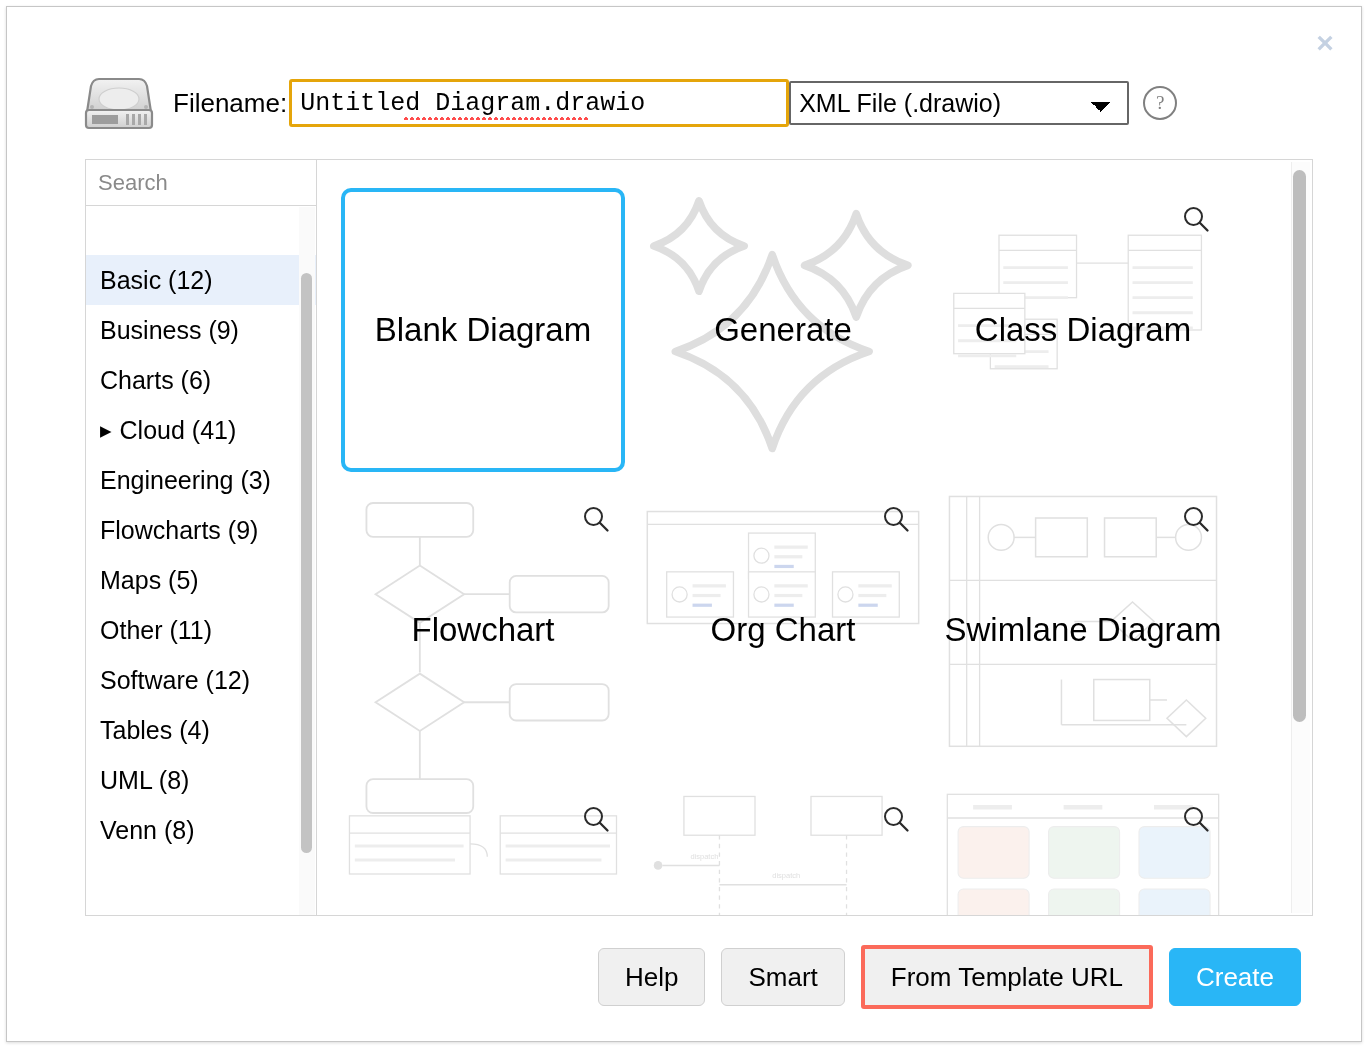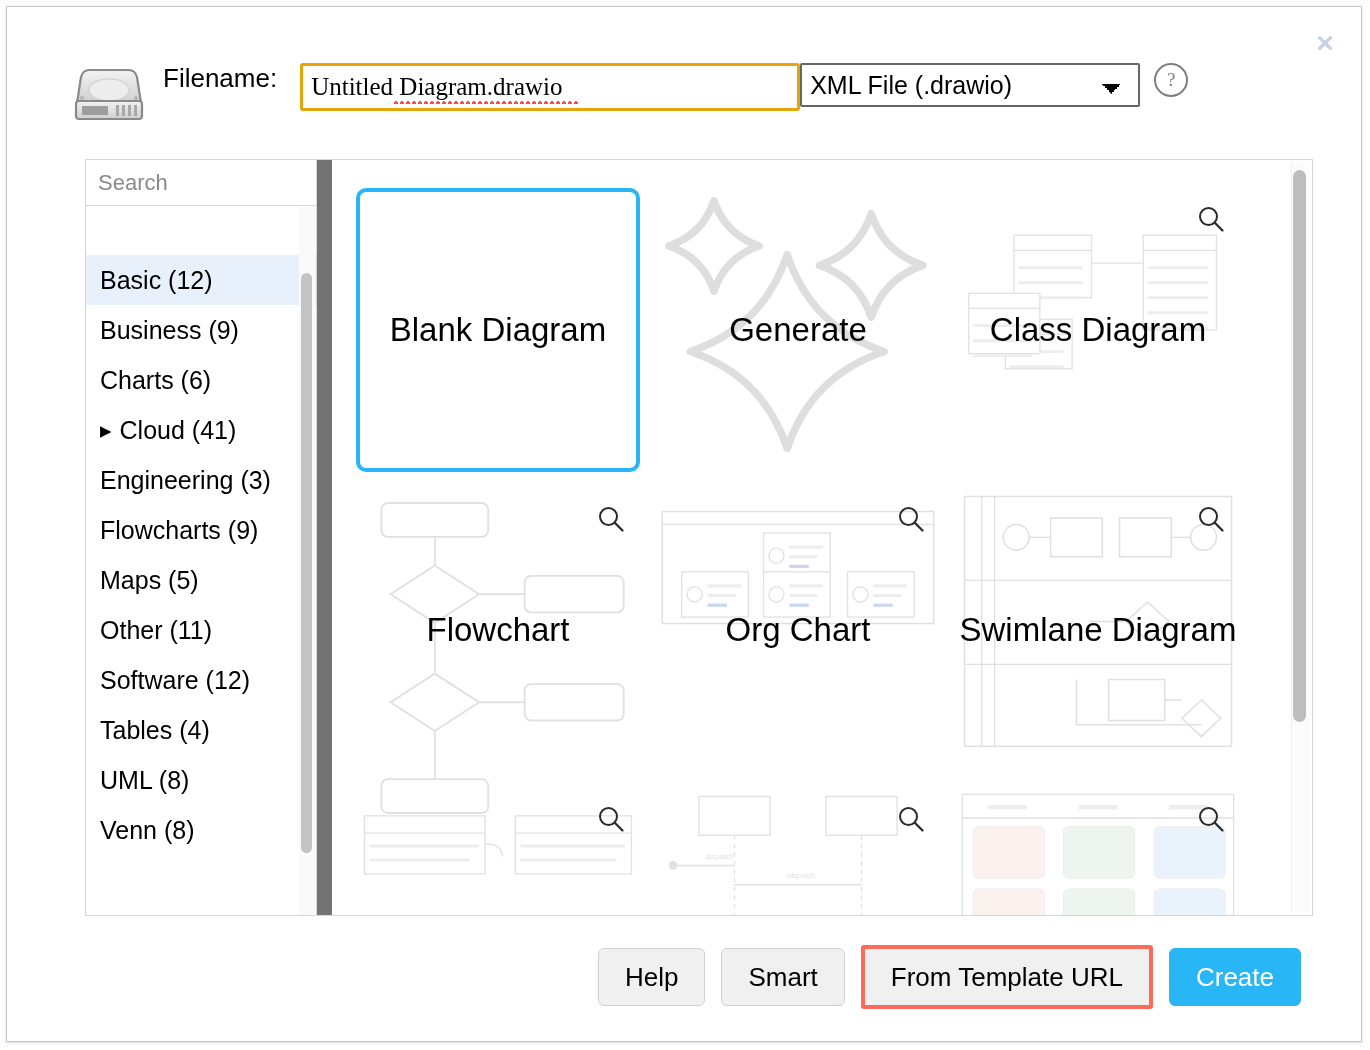--- a/index.html
+++ b/index.html
@@ -40,47 +40,47 @@
     color: #c4d1e2;
     font-size: 30px;
     font-weight: bold;
     cursor: pointer;
     user-select: none;
   }
 
   
   #header {
     position: absolute;
-    left: 0;
+    left: 10px;
     top: 56px;
     width: 100%;
     height: 80px;
     display: flex;
-    align-items: flex-start;
+    align-items: center;
   }
   #disk-icon {
     margin-left: 60px;
     width: 84px;
     height: 62px;
     flex: 0 0 auto;
   }
   #filename-label {
     margin-left: 12px;
     font-size: 26px;
     color: #000;
     white-space: nowrap;
   }
   #filename-input {
-    margin-left: 23px;
+    margin-left: 2px;
     width: 478px;
     height: 34px;
     box-sizing: content-box;
     padding: 4px 8px;
     font-size: 25px;
-    font-family: Liberation Serif, serif;
+    font-family: Liberation Mono, monospace;
     color: #000;
     background: #fff;
     border: 3px solid #e5a50a;
     border-radius: 3px;
     outline: none;
     position: relative;
   }
   .input-wrap {
     position: relative;
     display: inline-block;
@@ -138,21 +138,20 @@
     position: absolute;
     left: 78px;
     top: 152px;
     width: 1228px;
     height: 757px;
     box-sizing: border-box;
     border: 1px solid #d6d6d6;
     background: #737373;
     display: flex;
     overflow: hidden;
-    gap: 15px;
   }
 
   
   #sidebar {
     width: 230px;
     flex: 0 0 230px;
     border-right: 1px solid #d6d6d6;
     position: relative;
     background: #fff;
   }

